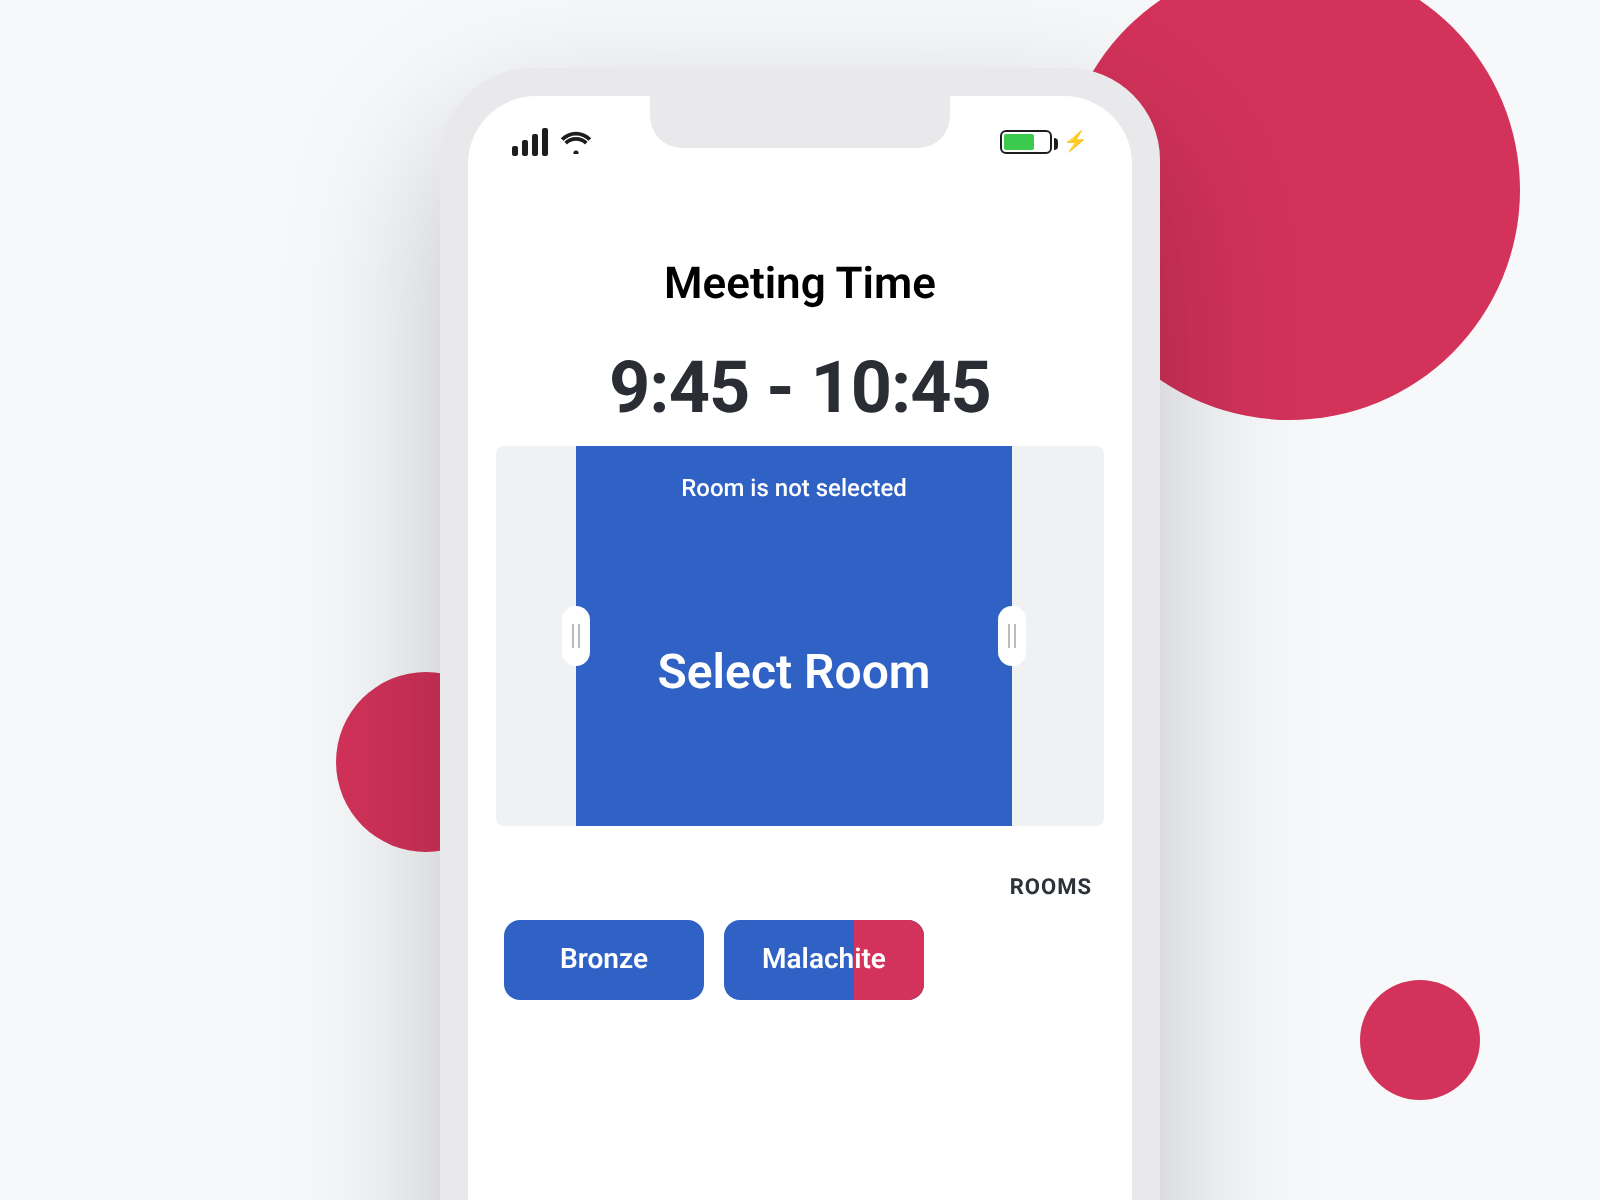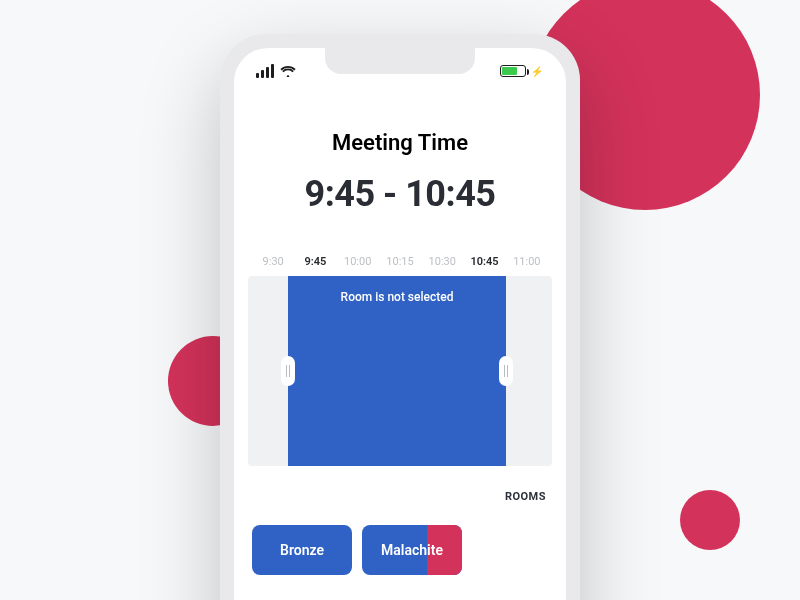--- a/index.html
+++ b/index.html
@@ -209,31 +209,30 @@
     text-align:right;
   }
   .rooms {
     display:flex;
     gap:10px;
     padding:0 18px;
     overflow:hidden;
   }
   .room {
     flex:0 0 100px;
-    height:50px;
+    height:40px;
     border-radius:8px;
     color:#fff;
     font-size:14px;
     font-weight:600;
     display:flex;
     align-items:center;
     justify-content:center;
     position:relative;
     overflow:hidden;
-    margin-top:12px;
   }
   .room .fill-blue {
     position:absolute;
     inset:0;
     background:#2f62c4;
   }
   .room .fill-red {
     position:absolute;
     top:0;
     bottom:0;
@@ -276,33 +275,25 @@
         </div>
         <span class="bolt">⚡</span>
       </div>
     </div>
 
     <div class="header">
       <h2>Meeting Time</h2>
       <div class="time">9:45 - 10:45</div>
     </div>
 
-    <div class="ruler" id="ruler">
-        <span>9:30</span>
-        <span class="on">9:45</span>
-        <span>10:00</span>
-        <span>10:15</span>
-        <span>10:30</span>
-        <span class="on">10:45</span>
-        <span>11:00</span>
-      </div>
 
     <div class="block-area">
       <div class="block">
         <div class="notsel">Room is not selected</div>
+        <div class="main">Select Room</div>
         <div class="handle left">
             <span></span>
             <span></span>
           </div>
         <div class="handle right">
             <span></span>
             <span></span>
           </div>
       </div>
     </div>

